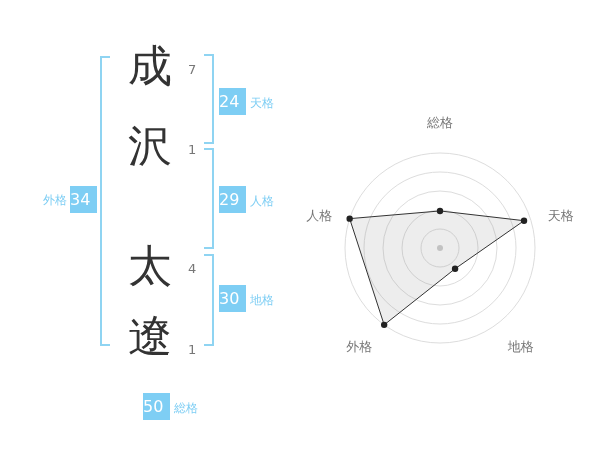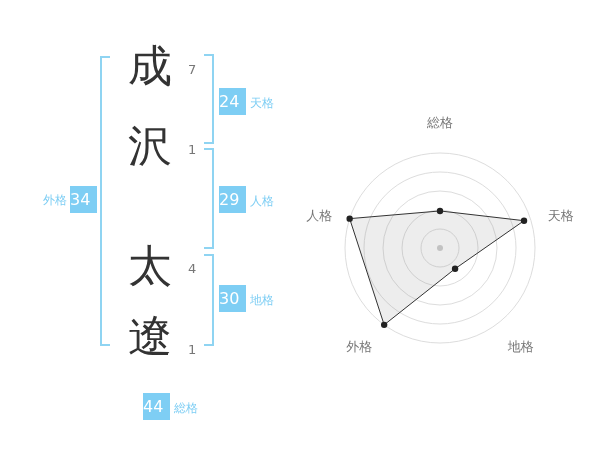--- a/index.html
+++ b/index.html
@@ -65,21 +65,21 @@
 
     <div class="kaku-box b0">24</div>
     <div class="kaku-label l0">天格</div>
 
     <div class="kaku-box b1">29</div>
     <div class="kaku-label l1">人格</div>
 
     <div class="kaku-box b2">30</div>
     <div class="kaku-label l2">地格</div>
 
-    <div class="kaku-box soukaku-box">44</div>
+    <div class="kaku-box soukaku-box">50</div>
     <div class="kaku-label soukaku-label">総格</div>
   </div>
 
   <svg class="radar" width="300" height="300" viewBox="0 0 300 300">
       <circle cx="150" cy="150" r="19" fill="none" stroke="#dddddd" stroke-width="1"></circle>
       <circle cx="150" cy="150" r="38" fill="none" stroke="#dddddd" stroke-width="1"></circle>
       <circle cx="150" cy="150" r="57" fill="none" stroke="#dddddd" stroke-width="1"></circle>
       <circle cx="150" cy="150" r="76" fill="none" stroke="#dddddd" stroke-width="1"></circle>
       <circle cx="150" cy="150" r="95" fill="none" stroke="#dddddd" stroke-width="1"></circle>
       <polygon points="150,112.94999999999999 234.02584321467683,122.69834854697339 165.07669172130193,170.7512859057174 94.16040103221506,226.85661446562 59.649630951960404,120.64338553438" fill="rgba(130,130,130,0.14)" stroke="#333333" stroke-width="1"></polygon>

